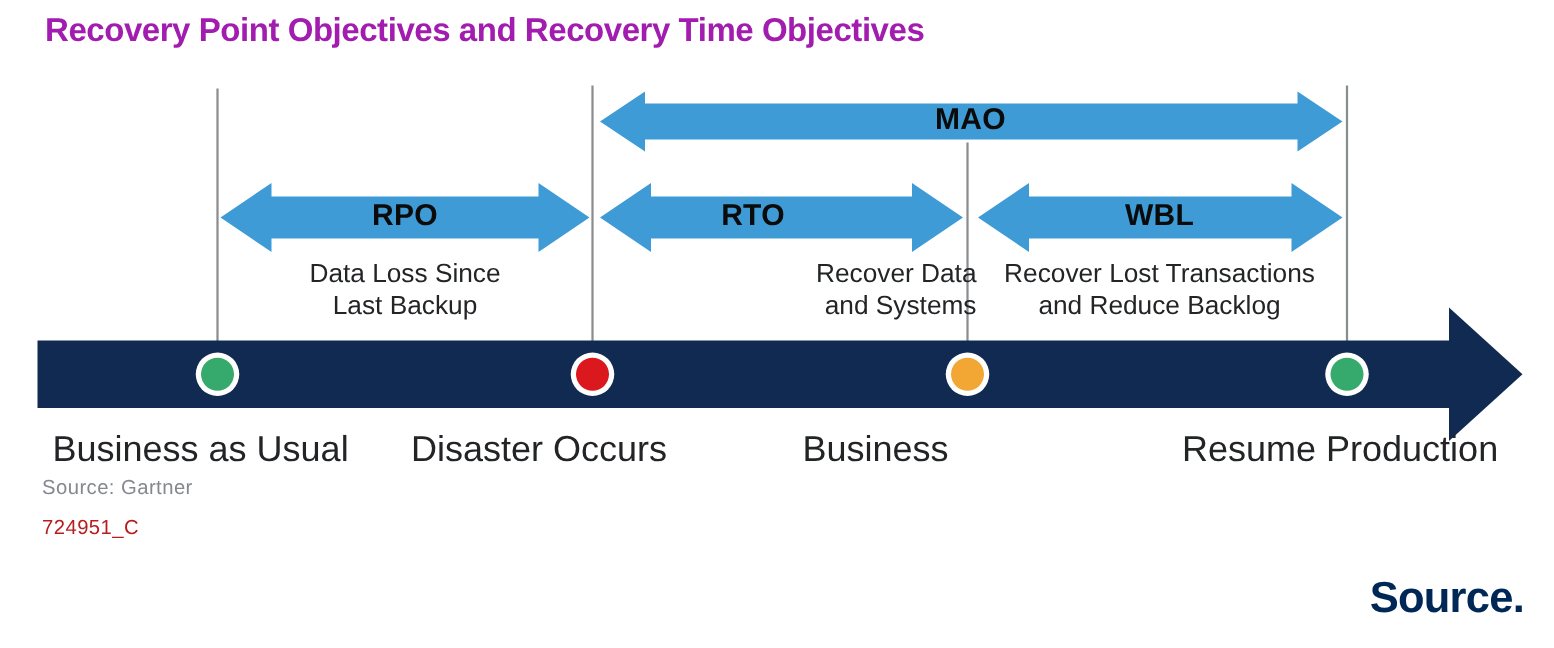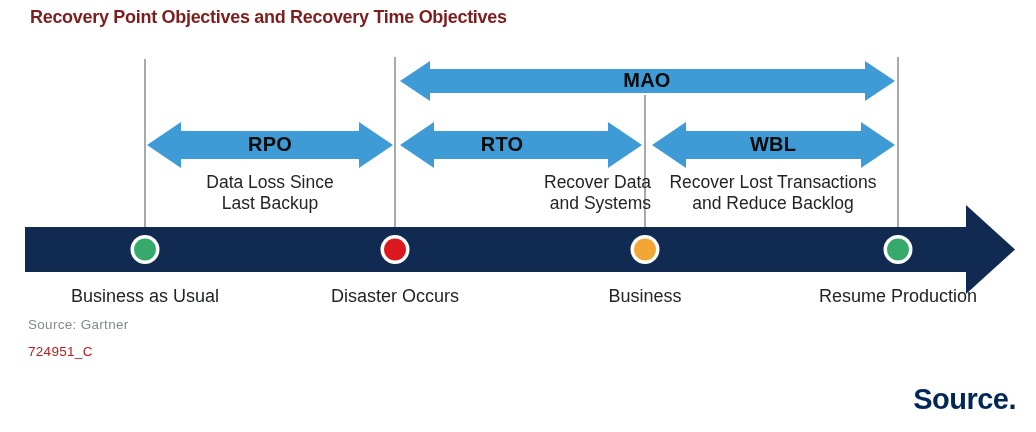--- a/index.html
+++ b/index.html
@@ -2,31 +2,31 @@
 <html><head>
 <meta charset="utf-8">
 <style>
   html,body{margin:0;padding:0;background:#fff;}
   .canvas{
     position:relative;width:1036px;height:432px;background:#ffffff;overflow:hidden;
     font-family:"Liberation Sans","DejaVu Sans",sans-serif;
   }
   .abs{position:absolute;}
   .page-title{
-    left:30px;top:7px;font-size:18px;font-weight:bold;color:#7f1d1d;letter-spacing:-0.3px;
+    left:30px;top:7px;font-size:22px;font-weight:bold;color:#a21caf;letter-spacing:-0.3px;
   }
   svg.layer{left:0;top:0;width:1036px;height:432px;}
   .arrow-label{
     width:140px;text-align:center;font-size:20px;font-weight:bold;color:#0b0b0b;letter-spacing:0.2px;
   }
   .span-desc{
     width:260px;text-align:center;font-size:17.5px;color:#222426;line-height:1.22;white-space:pre-line;
   }
   .milestone-label{
-    width:220px;text-align:center;font-size:18px;color:#222426;
+    width:220px;font-size:24px;color:#222426;
   }
   .source-note{left:28px;top:317px;font-size:13.5px;color:#85898e;letter-spacing:0.3px;}
   .doc-id{left:28px;top:344px;font-size:13.5px;color:#b91c1c;letter-spacing:0.3px;}
   .brand-logo{
     right:20px;top:383px;font-size:29px;font-weight:bold;color:#002856;letter-spacing:-0.5px;
   }
 </style>
 </head>
 <body>
 
@@ -71,21 +71,21 @@
   <div class="abs arrow-label" style="left:703px;top:133px;">WBL</div>
 
   <div class="abs span-desc" style="left:140px;top:172px;">Data Loss Since
 Last Backup</div>
   <div class="abs span-desc" style="left:391px;top:172px;text-align:right;">Recover Data
 and Systems</div>
   <div class="abs span-desc" style="left:643px;top:172px;">Recover Lost Transactions
 and Reduce Backlog</div>
 
   <div class="abs milestone-label" style="left:35px;top:286px;">Business as Usual</div>
-  <div class="abs milestone-label" style="left:285px;top:286px;">Disaster Occurs</div>
+  <div class="abs milestone-label" style="left:274px;top:286px;">Disaster Occurs</div>
   <div class="abs milestone-label" style="left:535px;top:286px;">Business</div>
   <div class="abs milestone-label" style="left:788px;top:286px;">Resume Production</div>
 
   <div class="abs source-note">Source: Gartner</div>
   <div class="abs doc-id">724951_C</div>
 
   <div class="abs brand-logo">Source.</div>
 
 </div>
 

